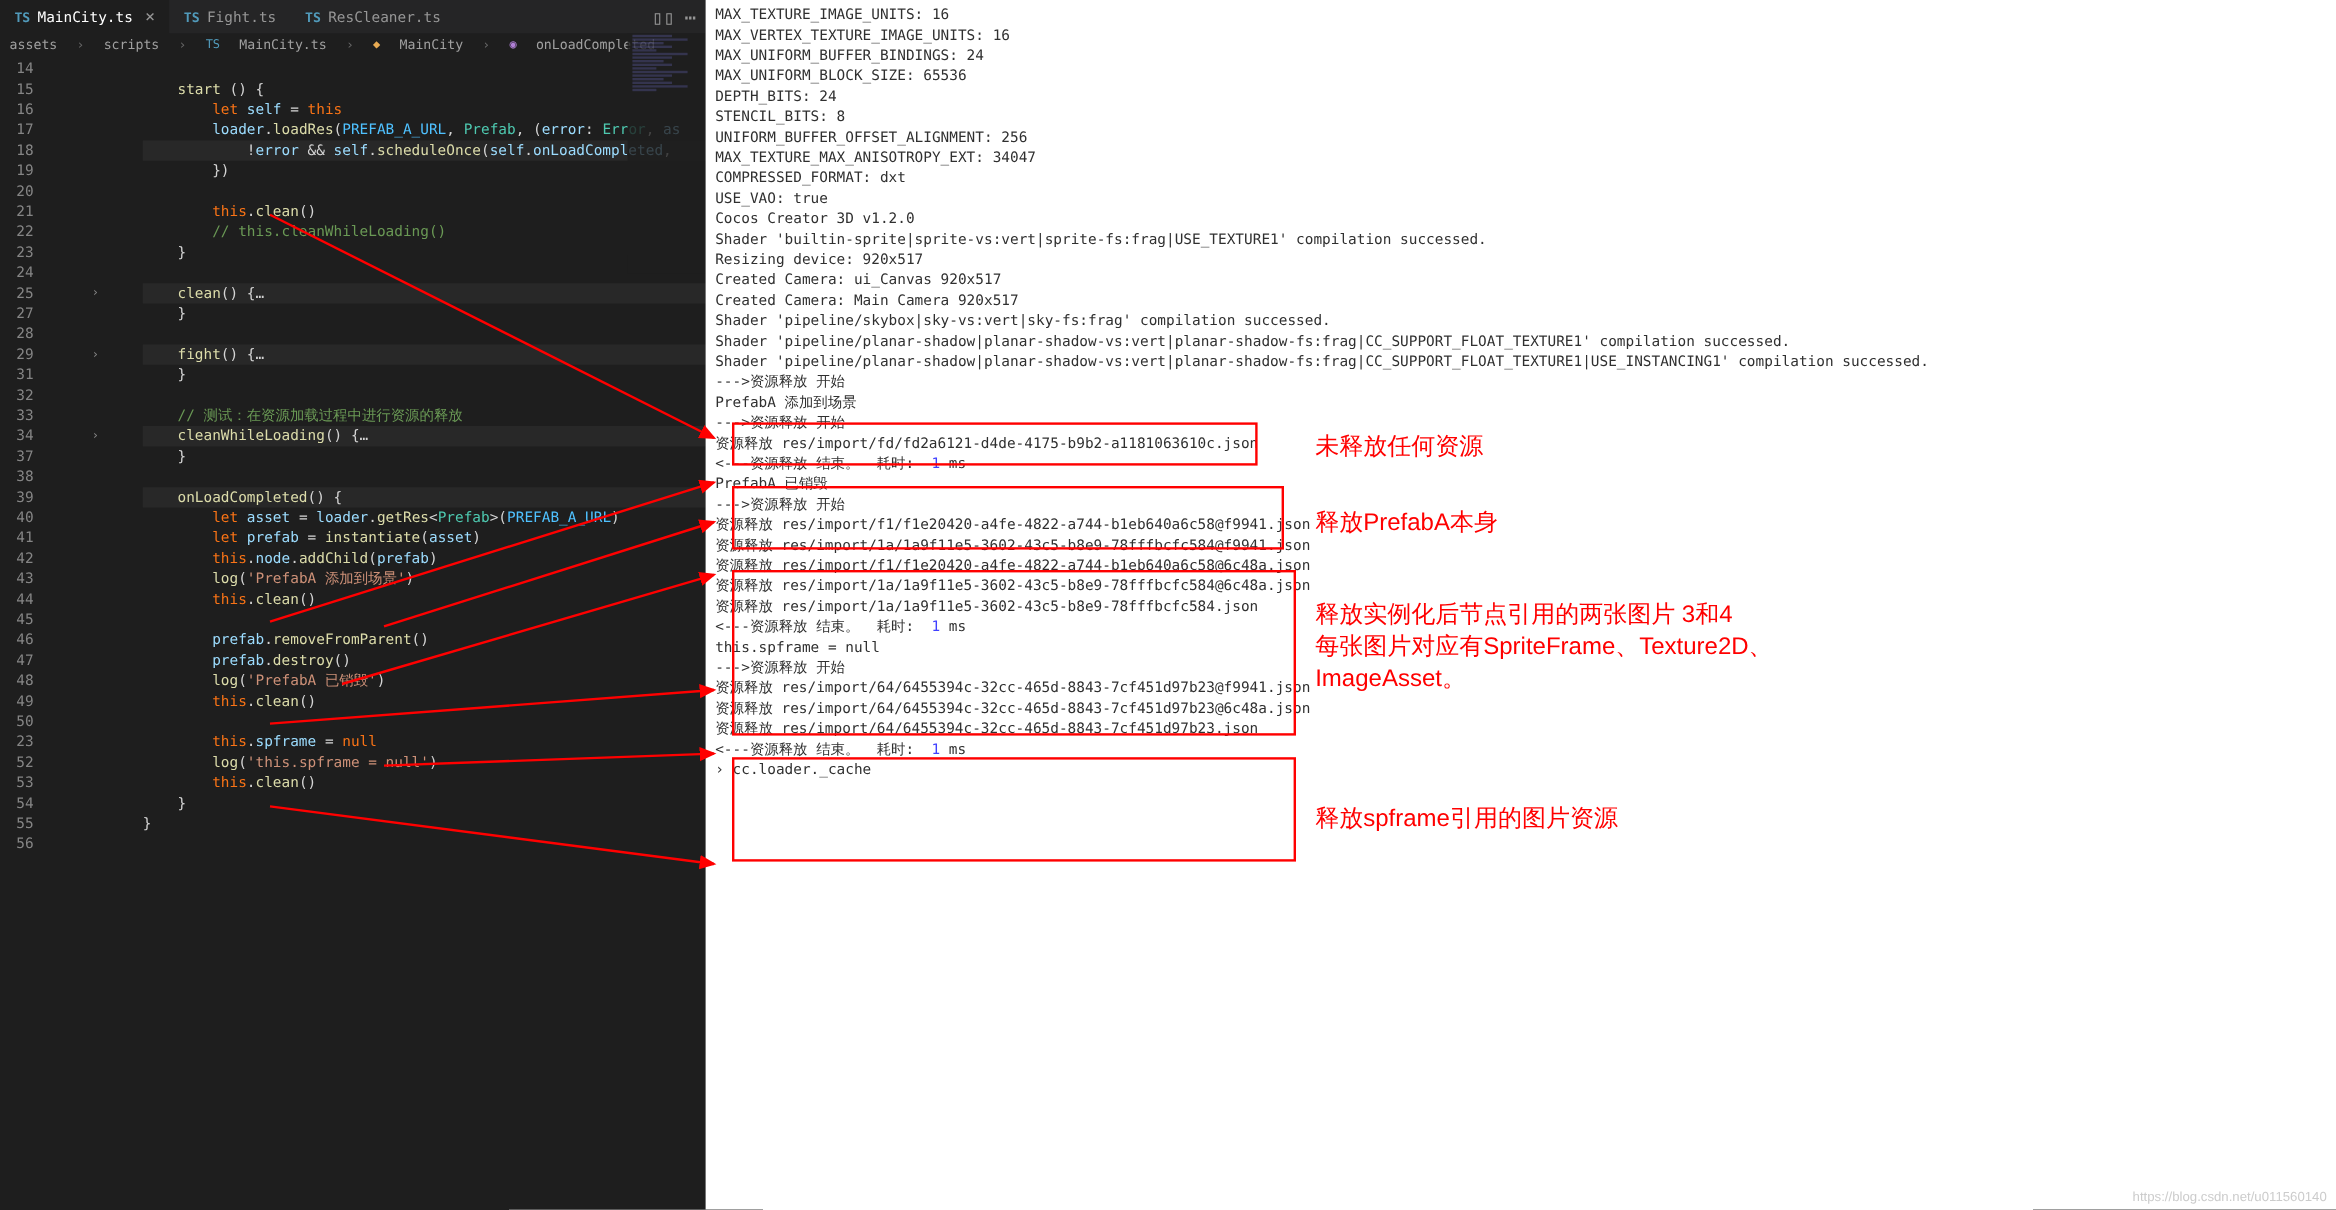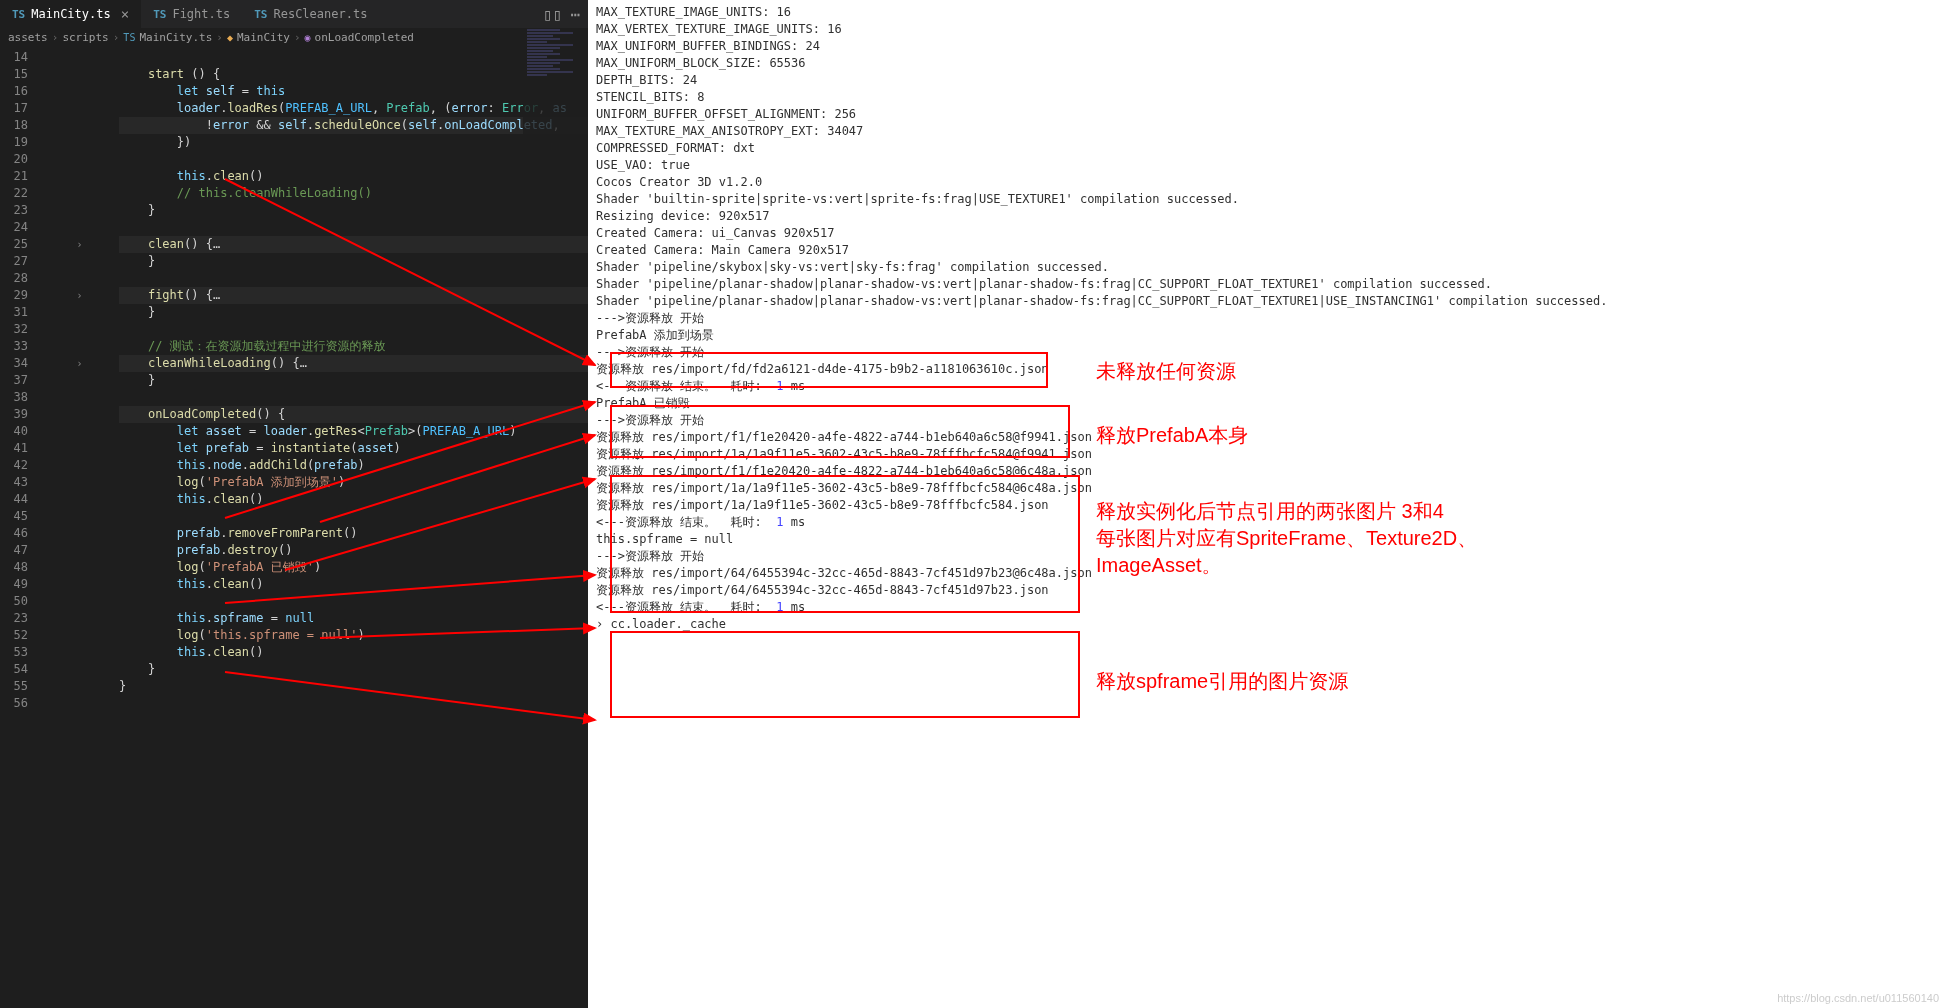--- a/index.html
+++ b/index.html
@@ -5,34 +5,34 @@
 * { margin:0; padding:0; box-sizing:border-box; }
 body { font-family:Consolas,Monaco,monospace; background:#1e1e1e; display:flex; height:1008px; width:1947px; overflow:hidden; }
 .left-panel { width:588px; background:#1e1e1e; display:flex; flex-direction:column; position:relative; }
 .tabs { display:flex; background:#252526; height:28px; align-items:center; }
 .tab { padding:0 12px; height:100%; display:flex; align-items:center; gap:6px; font-size:12px; color:#969696; cursor:pointer; position:relative; }
 .tab.active { background:#1e1e1e; color:#fff; }
 .tab-icon { color:#519aba; font-size:11px; font-weight:bold; }
 .tab-close { color:#969696; font-size:14px; margin-left:4px; }
 .tab-close::before { content:"×"; }
 .tab-right { margin-left:auto; display:flex; gap:8px; padding-right:8px; color:#969696; }
-.breadcrumbs { display:flex; align-items:center; gap:4px; padding:3px 8px; font-size:11px; color:#a0a0a0; background:#1e1e1e; }
+.breadcrumbs { display:flex; align-items:center; gap:16px; padding:3px 8px; font-size:11px; color:#a0a0a0; background:#1e1e1e; }
 .crumb-sep { color:#666; }
 .crumb-icon { color:#e8ab53; font-size:10px; }
 .crumb-icon.ts { color:#519aba; }
 .crumb-icon.method { color:#b180d7; }
 .editor-wrap { flex:1; position:relative; display:flex;gap:32px; }
 .gutter { width:40px; text-align:right; padding-right:12px; color:#858585; font-size:12px; line-height:17px; user-select:none; padding-top:2px; }
 .fold-gutter { width:15px; color:#858585; font-size:10px; line-height:17px; padding-top:2px; }
 .fold-icon { display:block; height:17px; text-align:center; cursor:pointer; }
 .fold-icon::before { content:"›"; }
 .code { flex:1; font-size:12px; line-height:17px; white-space:pre; color:#d4d4d4; padding-top:2px; }
 .code .line { height:17px; }
 .line.hl { background:#282828; }
-.kw { color:#7dd3fc; }
+.kw { color:#f97316; }
 .fn { color:#dcdcaa; }
 .var { color:#9cdcfe; }
 .type { color:#4ec9b0; }
 .str { color:#ce9178; }
 .cmt { color:#6a9955; }
 .const { color:#4fc1ff; }
 .punct { color:#d4d4d4; }
 .minimap { position:absolute; right:0; top:28px; width:65px; height:200px; background:#1e1e1e; opacity:0.8; overflow:hidden; }
 .mm-line { height:2px; margin:1px 4px; background:#3a3a5a; }
 .mm-line.w1 { width:30%; } .mm-line.w2 { width:50%; } .mm-line.w3 { width:70%; } .mm-line.w4 { width:40%; }
@@ -217,20 +217,21 @@
       <div class="cline">PrefabA 已销毁</div>
       <div class="cline">---&gt;资源释放 开始</div>
       <div class="cline">资源释放 res/import/f1/f1e20420-a4fe-4822-a744-b1eb640a6c58@f9941.json</div>
       <div class="cline">资源释放 res/import/1a/1a9f11e5-3602-43c5-b8e9-78fffbcfc584@f9941.json</div>
       <div class="cline">资源释放 res/import/f1/f1e20420-a4fe-4822-a744-b1eb640a6c58@6c48a.json</div>
       <div class="cline">资源释放 res/import/1a/1a9f11e5-3602-43c5-b8e9-78fffbcfc584@6c48a.json</div>
       <div class="cline">资源释放 res/import/1a/1a9f11e5-3602-43c5-b8e9-78fffbcfc584.json</div>
       <div class="cline">&lt;---资源释放 结束。  耗时:  <span class="num">1</span> ms</div>
       <div class="cline">this.spframe = null</div>
       <div class="cline">---&gt;资源释放 开始</div>
+      <div class="cline">资源释放 res/import/64/6455394c-32cc-465d-8843-7cf451d97b23@f9941.json</div>
       <div class="cline">资源释放 res/import/64/6455394c-32cc-465d-8843-7cf451d97b23@6c48a.json</div>
       <div class="cline">资源释放 res/import/64/6455394c-32cc-465d-8843-7cf451d97b23.json</div>
       <div class="cline">&lt;---资源释放 结束。  耗时:  <span class="num">1</span> ms</div>
       <div class="cline">› cc.loader._cache</div>
     </div>
 
   <div class="box" style="left:22px;top:352px;width:438px;height:36px;"></div>
   <div class="box" style="left:22px;top:405px;width:460px;height:53px;"></div>
   <div class="box" style="left:22px;top:475px;width:470px;height:138px;"></div>
   <div class="box" style="left:22px;top:631px;width:470px;height:87px;"></div>

